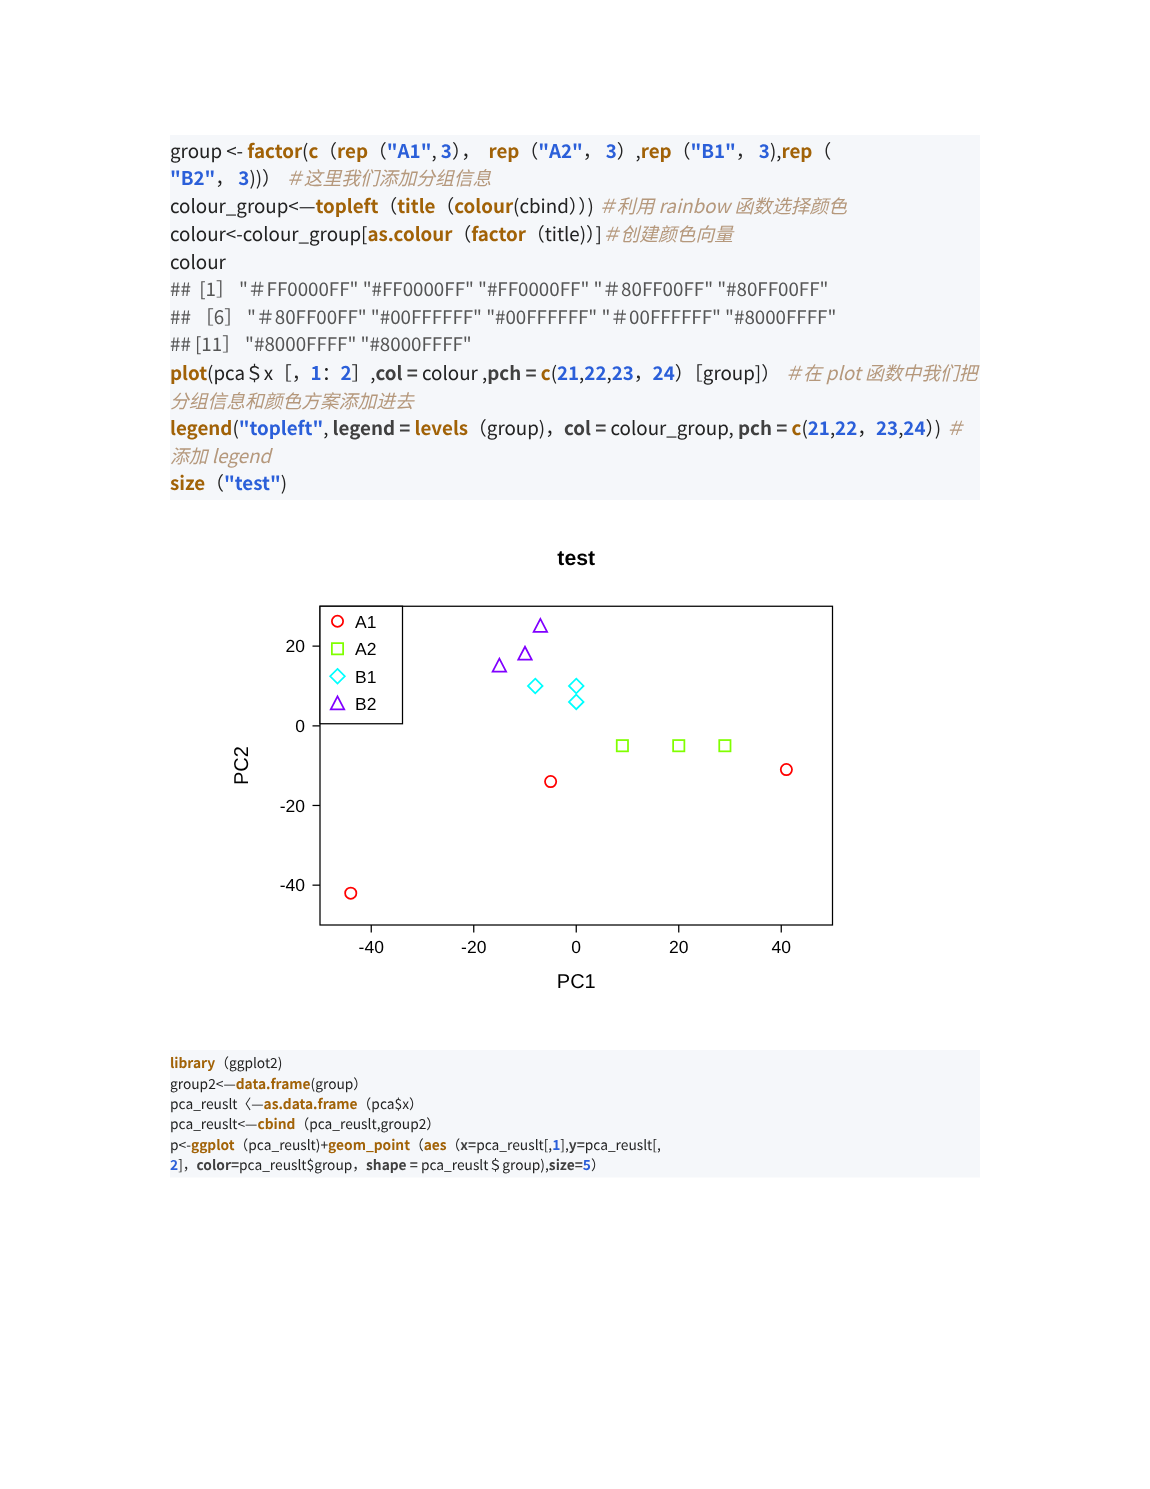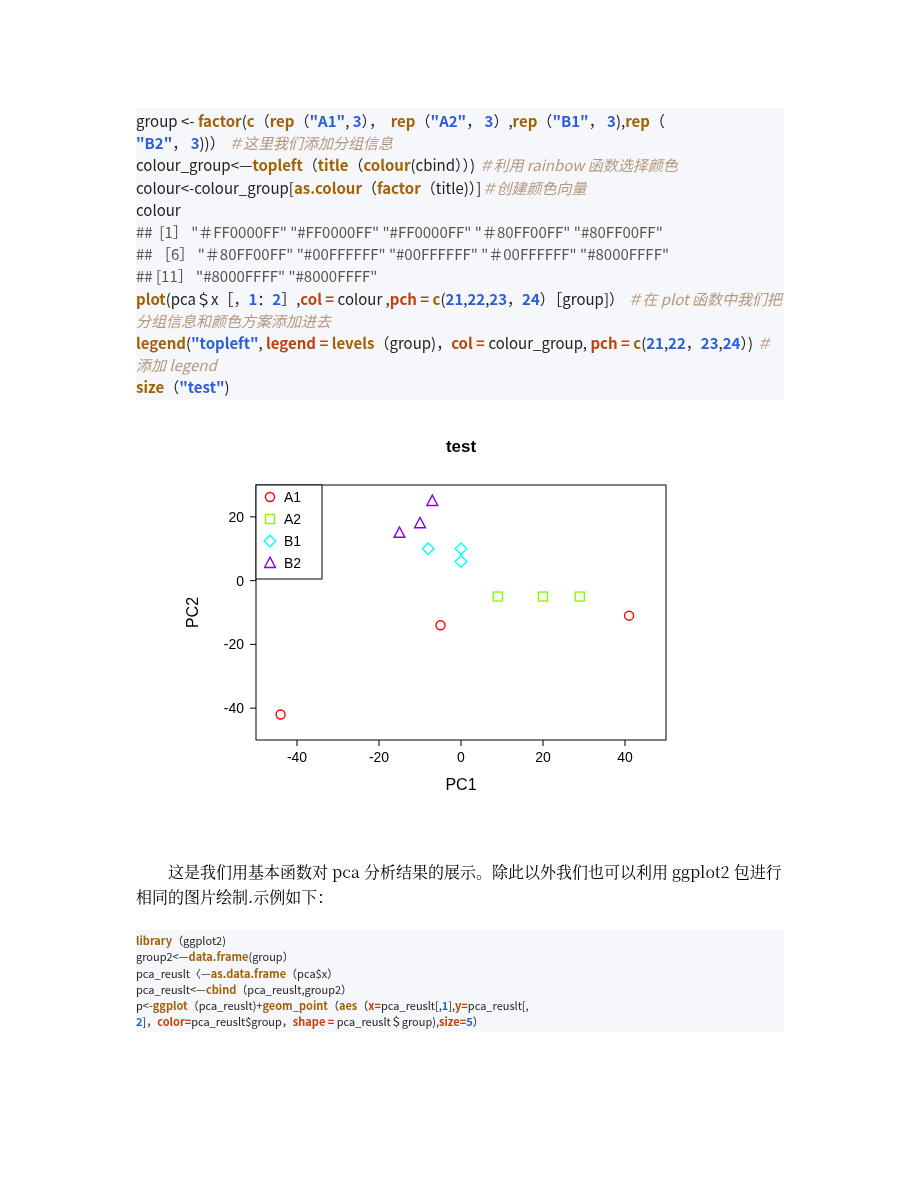--- a/index.html
+++ b/index.html
@@ -1,20 +1,20 @@
 <!DOCTYPE html>
 <html><head>
 <meta charset="utf-8">
 <style>
 body { margin: 0; background: #fff; font-family: "Consolas", "Menlo", "Monaco", "Noto Sans CJK SC", monospace; }
 .page { width: 920px; margin: 0 auto; background: #fff; padding: 108px 136px 120px 136px; box-sizing: border-box; }
 .codeblock { background: #f5f7fa; padding: 2px 0; font-size: 15px; line-height: 1.48; white-space: pre-wrap; word-break: break-all; color: #222; margin-bottom: 24px; }
 .codeblock2 { background: #f5f7fa; padding: 2px 0; font-size: 11px; line-height: 1.48; white-space: pre-wrap; word-break: break-all; color: #222; }
 .output { color: #555; }
-.kw { color: #c2410c; font-weight: bold; }
+.kw { color: #404040; font-weight: bold; }
 .fn { color: #a16207; font-weight: bold; }
 .nm { color: #2b5fd9; font-weight: bold; }
 .st { color: #2b5fd9; font-weight: bold; }
 .cm { color: #b5987c; font-style: italic; }
 .plain { color: #222; }
 .body-text { font-family: "Songti SC", "SimSun", "Noto Serif CJK SC", serif; font-size: 16px; line-height: 1.55; text-indent: 2em; margin: 30px 0 20px 0; color: #000; }
 .chart-wrap { width: 520px; margin: 30px auto 10px 30px; }
 svg { display: block; }
 </style>
 </head>
@@ -75,21 +75,20 @@
         <text x="118" y="72" font-family="sans-serif" font-size="14">A1</text>
         <rect x="99.5" y="84.5" width="9" height="9" fill="none" stroke="#80FF00" stroke-width="1.4"></rect>
         <text x="118" y="94" font-family="sans-serif" font-size="14">A2</text>
         <polygon points="104,105.15 109.85,111 104,116.85 98.15,111" fill="none" stroke="#00FFFF" stroke-width="1.4"></polygon>
         <text x="118" y="116" font-family="sans-serif" font-size="14">B1</text>
         <polygon points="104,127.15 109.4,137.5 98.6,137.5" fill="none" stroke="#8000FF" stroke-width="1.4"></polygon>
         <text x="118" y="138" font-family="sans-serif" font-size="14">B2</text>
       </svg>
 </div>
 
-<p class="body-text">这是我们用基本函数对 pca 分析结果的展示。除此以外我们也可以利用 ggplot2 包进行相同的图片绘制.示例如下：</p>
 
 <div class="codeblock2"><span class="fn">library</span><span class="plain">（ggplot2)</span>
 <span class="plain">group2&lt;—</span><span class="fn">data.frame</span><span class="plain">(group）</span>
 <span class="plain">pca_reuslt〈—</span><span class="fn">as.data.frame</span><span class="plain">（pca$x）</span>
 <span class="plain">pca_reuslt&lt;—</span><span class="fn">cbind</span><span class="plain">（pca_reuslt,group2）</span>
 <span class="plain">p&lt;-</span><span class="fn">ggplot</span><span class="plain">（pca_reuslt)+</span><span class="fn">geom_point</span><span class="plain">（</span><span class="fn">aes</span><span class="plain">（</span><span class="kw">x=</span><span class="plain">pca_reuslt[,</span><span class="nm">1</span><span class="plain">],</span><span class="kw">y=</span><span class="plain">pca_reuslt[,</span>
 <span class="nm">2</span><span class="plain">]，</span><span class="kw">color=</span><span class="plain">pca_reuslt$group，</span><span class="kw">shape = </span><span class="plain">pca_reuslt＄group),</span><span class="kw">size=</span><span class="nm">5</span><span class="plain">）</span></div>
 
 </div>
 

